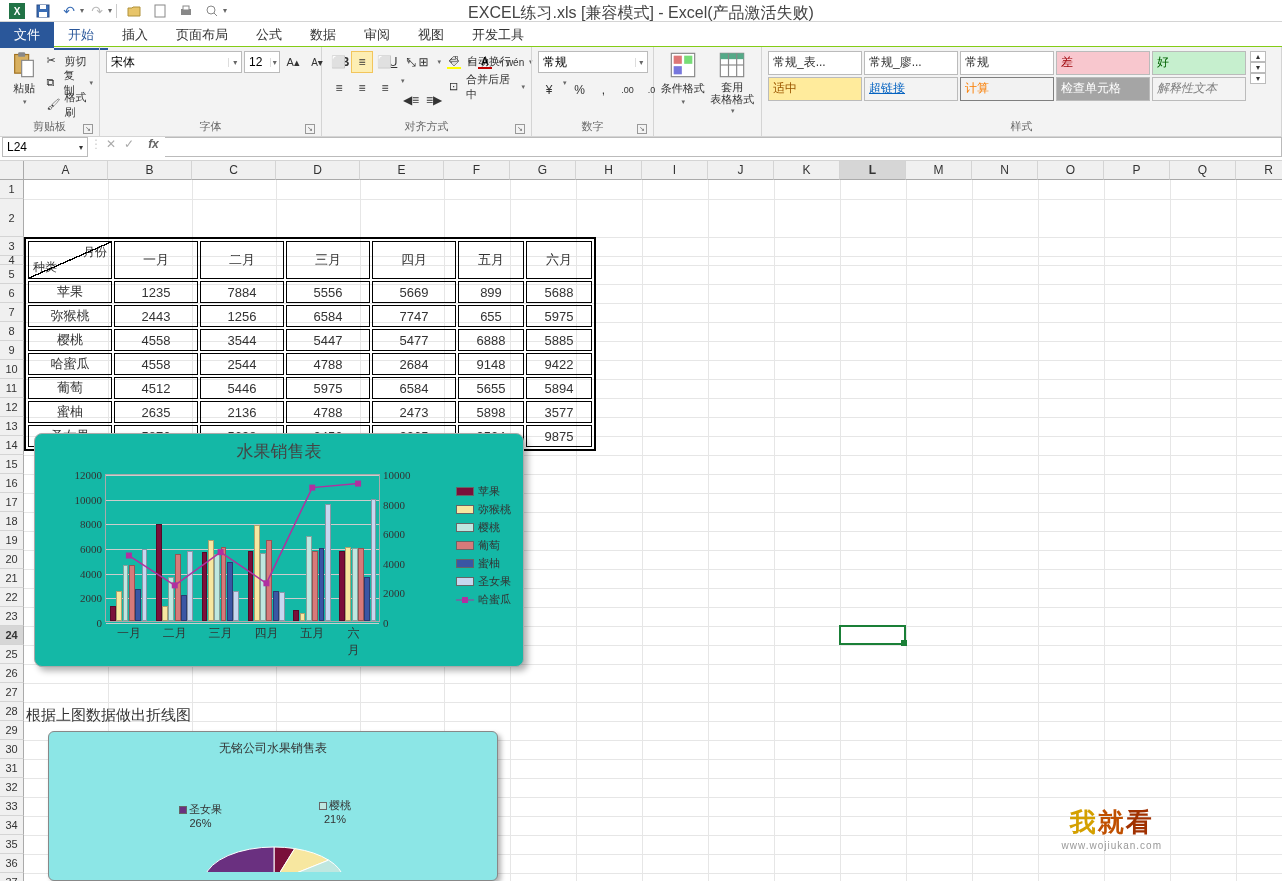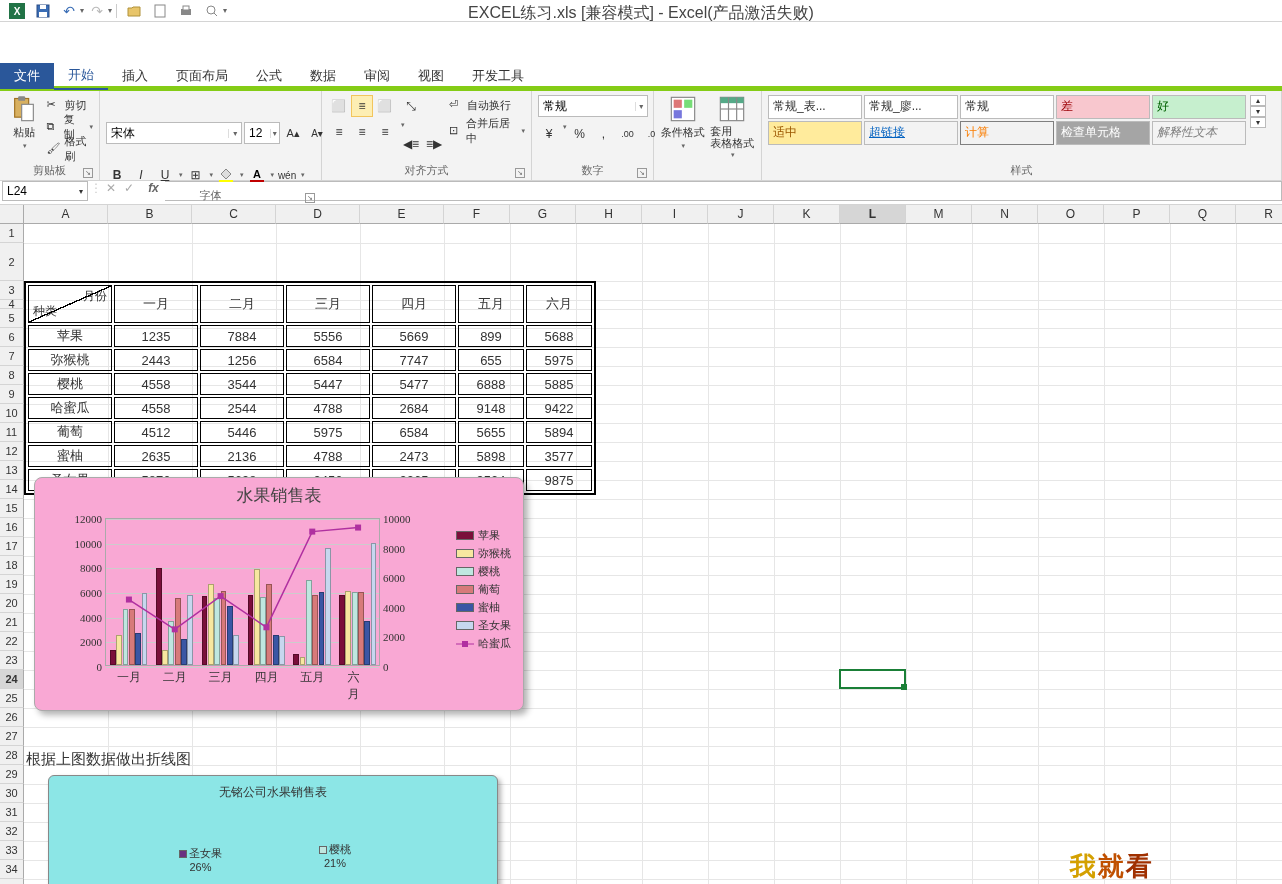--- a/index.html
+++ b/index.html
@@ -6,21 +6,21 @@
 body { background:#fff; font-size:12px; color:#333; overflow:hidden; width:1282px; height:884px; }
 
 
 .qat { height:22px; background:#fff; display:flex; align-items:center; padding:0 4px; border-bottom:1px solid #d4d4d4; }
 .qat .ic { width:18px; height:18px; margin:0 4px; display:flex; align-items:center; justify-content:center; }
 .qat .sep { width:1px; height:14px; background:#ccc; margin:0 4px; }
 .qat .dd { font-size:8px; color:#666; margin-left:-2px; }
 .title-center { position:absolute; top:3px; left:50%; transform:translateX(-50%); font-size:16px; color:#444; }
 
 
-.tabs { height:25px; background:#fff; display:flex; align-items:center; border-bottom:5px solid #84cc16;margin-top:44px; }
+.tabs { height:25px; background:#fff; display:flex; align-items:flex-start; border-bottom:1px solid #84cc16; }
 .tab { padding:4px 14px; font-size:13px; color:#333; cursor:pointer; }
 .tab.file { background:#2a579a; color:#fff; }
 .tab.active { color:#2a579a; border-bottom:2px solid #2a579a; }
 
 
 .ribbon { height:90px; background:#f3f3f3; display:flex; border-bottom:1px solid #d4d4d4; }
 .group { border-right:1px solid #d4d4d4; padding:4px 6px 2px 6px; display:flex; flex-direction:column; position:relative; }
 .group-body { flex:1; display:flex; align-items:flex-start; gap:4px; }
 .group-label { text-align:center; font-size:11px; color:#666; padding-top:2px; position:relative; }
 .group-label .lau { position:absolute; right:0; bottom:0; width:10px; height:10px; border:1px solid #999; font-size:7px; line-height:8px; color:#666; }
@@ -79,21 +79,21 @@
 .datatbl td { border:1px solid #000; text-align:center; padding:1px 0; }
 .diag { position:relative; }
 .diag::after { content:""; position:absolute; left:0; top:0; right:0; bottom:0;
   background:linear-gradient(to bottom right, transparent 49%, #000 49%, #000 51%, transparent 51%); }
 .diag .tr { position:absolute; right:4px; top:2px; font-size:12px; }
 .diag .bl { position:absolute; left:4px; bottom:2px; font-size:12px; }
 
 .bigtitle { position:absolute; font-family:SimSun,serif; font-size:22px; font-weight:bold; }
 
 
-.chart1 { position:absolute; border:1px solid #aaa; background:#f9a8d4; box-shadow:4px 4px 6px rgba(0,0,0,0.3); border-radius:8px; }
+.chart1 { position:absolute; border:1px solid #aaa; background:#14b8a6; box-shadow:4px 4px 6px rgba(0,0,0,0.3); border-radius:8px; }
 .chart1 .ctitle { text-align:center; font-family:SimSun,serif; font-size:17px; color:#444; padding:6px 0; }
 .plot { position:absolute; border:1px solid #aaa; }
 .plot .grid-h { position:absolute; left:0; right:0; height:1px; background:#ccc; }
 .ytick { position:absolute; right:100%; margin-right:4px; font-size:11px; transform:translateY(-50%); font-family:SimSun,serif; white-space:nowrap; }
 .y2tick { position:absolute; left:100%; margin-left:4px; font-size:11px; transform:translateY(-50%); font-family:SimSun,serif; white-space:nowrap; }
 .xtick { position:absolute; top:100%; margin-top:4px; font-size:12px; transform:translateX(-50%); font-family:SimSun,serif; }
 .bar { position:absolute; bottom:0; }
 .legend { position:absolute; font-size:11px; font-family:SimSun,serif; }
 .legend div { display:flex; align-items:center; gap:4px; margin-bottom:3px; }
 .legend .sw { width:18px; height:9px; border:1px solid #666; }
@@ -203,21 +203,21 @@
         <div class="smallrow">
             <span class="ico">🖌</span>
             <span>格式刷</span>
           </div>
       </div>
     </div>
     <div class="group-label"><span>剪贴板</span><span class="lau">↘</span></div>
   </div>
 
   <div class="group" style="width:222px">
-    <div class="group-body" style="flex-direction:column;gap:20px;margin-top:27px;">
+    <div class="group-body" style="flex-direction:row;gap:6px;">
       <div style="display:flex;gap:2px;align-items:center;">
         <div class="combo" style="width:136px">
             <input value="宋体" style="">
             <span class="ar">▾</span>
           </div>
         <div class="combo" style="width:36px">
             <input value="12" style="">
             <span class="ar">▾</span>
           </div>
         <span class="iconbtn" style="font-size:11px">A▴</span>
@@ -319,21 +319,21 @@
           <span class="dd2">▾</span>
       </div>
       <div class="bigbtn" style="width:50px">
         <svg class="ico" viewBox="0 0 24 24">
             <rect x="2" y="2" width="20" height="20" fill="#fff" stroke="#888"></rect>
             <rect x="2" y="2" width="20" height="5" fill="#5a8"></rect>
             <line x1="9" y1="2" x2="9" y2="22" stroke="#888"></line>
             <line x1="16" y1="2" x2="16" y2="22" stroke="#888"></line>
             <line x1="2" y1="12" x2="22" y2="12" stroke="#888"></line>
           </svg>
-        <span style="white-space:pre-line;text-align:left;line-height:1.1">套用
+        <span style="white-space:pre-line;text-align:center;line-height:1.1">套用
 表格格式</span>
           <span class="dd2">▾</span>
       </div>
     </div>
     <div class="group-label" style="visibility:hidden">.</div>
   </div>
 
   <div class="group" style="flex:1">
     <div class="group-body">
       <div class="styles-gal" id="styles-gal" style="grid-template-columns: repeat(5, 94px);">

